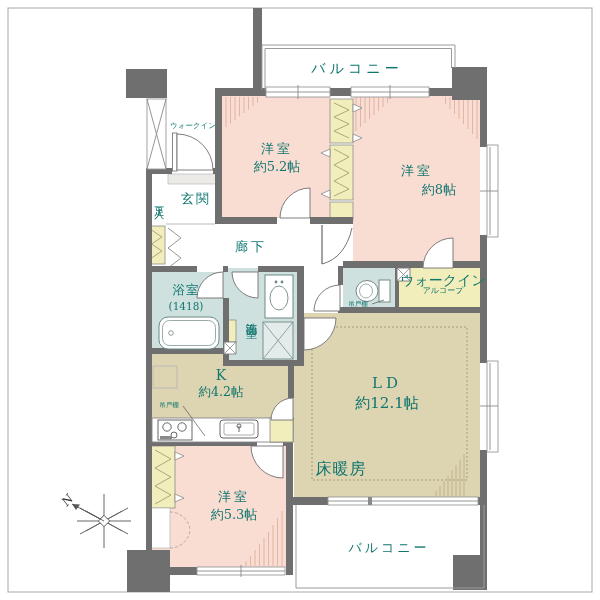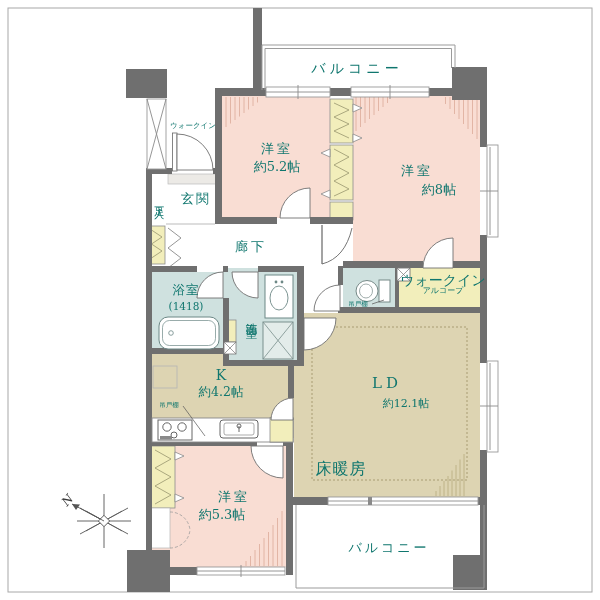--- a/index.html
+++ b/index.html
@@ -240,24 +240,24 @@
 <div class="lbl" style="left:357px;top:68px;font-size:14px;letter-spacing:4px;">バルコニー</div>
 <div class="lbl" style="left:389px;top:548px;font-size:13px;letter-spacing:3px;">バルコニー</div>
 
 <div class="lbl" style="left:277px;top:149px;font-size:13px;letter-spacing:3px;">洋室</div>
 <div class="lbl" style="left:277px;top:167px;font-size:13px;">約5.2帖</div>
 
 <div class="lbl" style="left:417px;top:171px;font-size:13px;letter-spacing:3px;">洋室</div>
 <div class="lbl" style="left:439px;top:190px;font-size:13px;">約8帖</div>
 
 <div class="lbl" style="left:234px;top:497px;font-size:13px;letter-spacing:3px;">洋室</div>
-<div class="lbl" style="left:222px;top:515px;font-size:13px;">約5.3帖</div>
+<div class="lbl" style="left:234px;top:515px;font-size:13px;">約5.3帖</div>
 
 <div class="lbl" style="left:387px;top:384px;font-size:15px;letter-spacing:4px;">LD</div>
-<div class="lbl" style="left:406px;top:404px;font-size:11px;">約12.1帖</div>
+<div class="lbl" style="left:387px;top:404px;font-size:15px;">約12.1帖</div>
 <div class="lbl" style="left:341px;top:469px;font-size:16px;letter-spacing:1px;">床暖房</div>
 
 <div class="lbl" style="left:221px;top:375px;font-size:14px;">K</div>
 <div class="lbl" style="left:221px;top:392px;font-size:12.5px;">約4.2帖</div>
 <div class="lbl" style="left:169px;top:406px;font-size:6.5px;">吊戸棚</div>
 
 <div class="lbl" style="left:186px;top:290px;font-size:12.5px;letter-spacing:1px;">浴室</div>
 <div class="lbl" style="left:186px;top:306px;font-size:10.5px;">(1418)</div>
 
 <div class="lbl v" style="left:251px;top:317px;font-size:11.5px;">洗面室</div>

